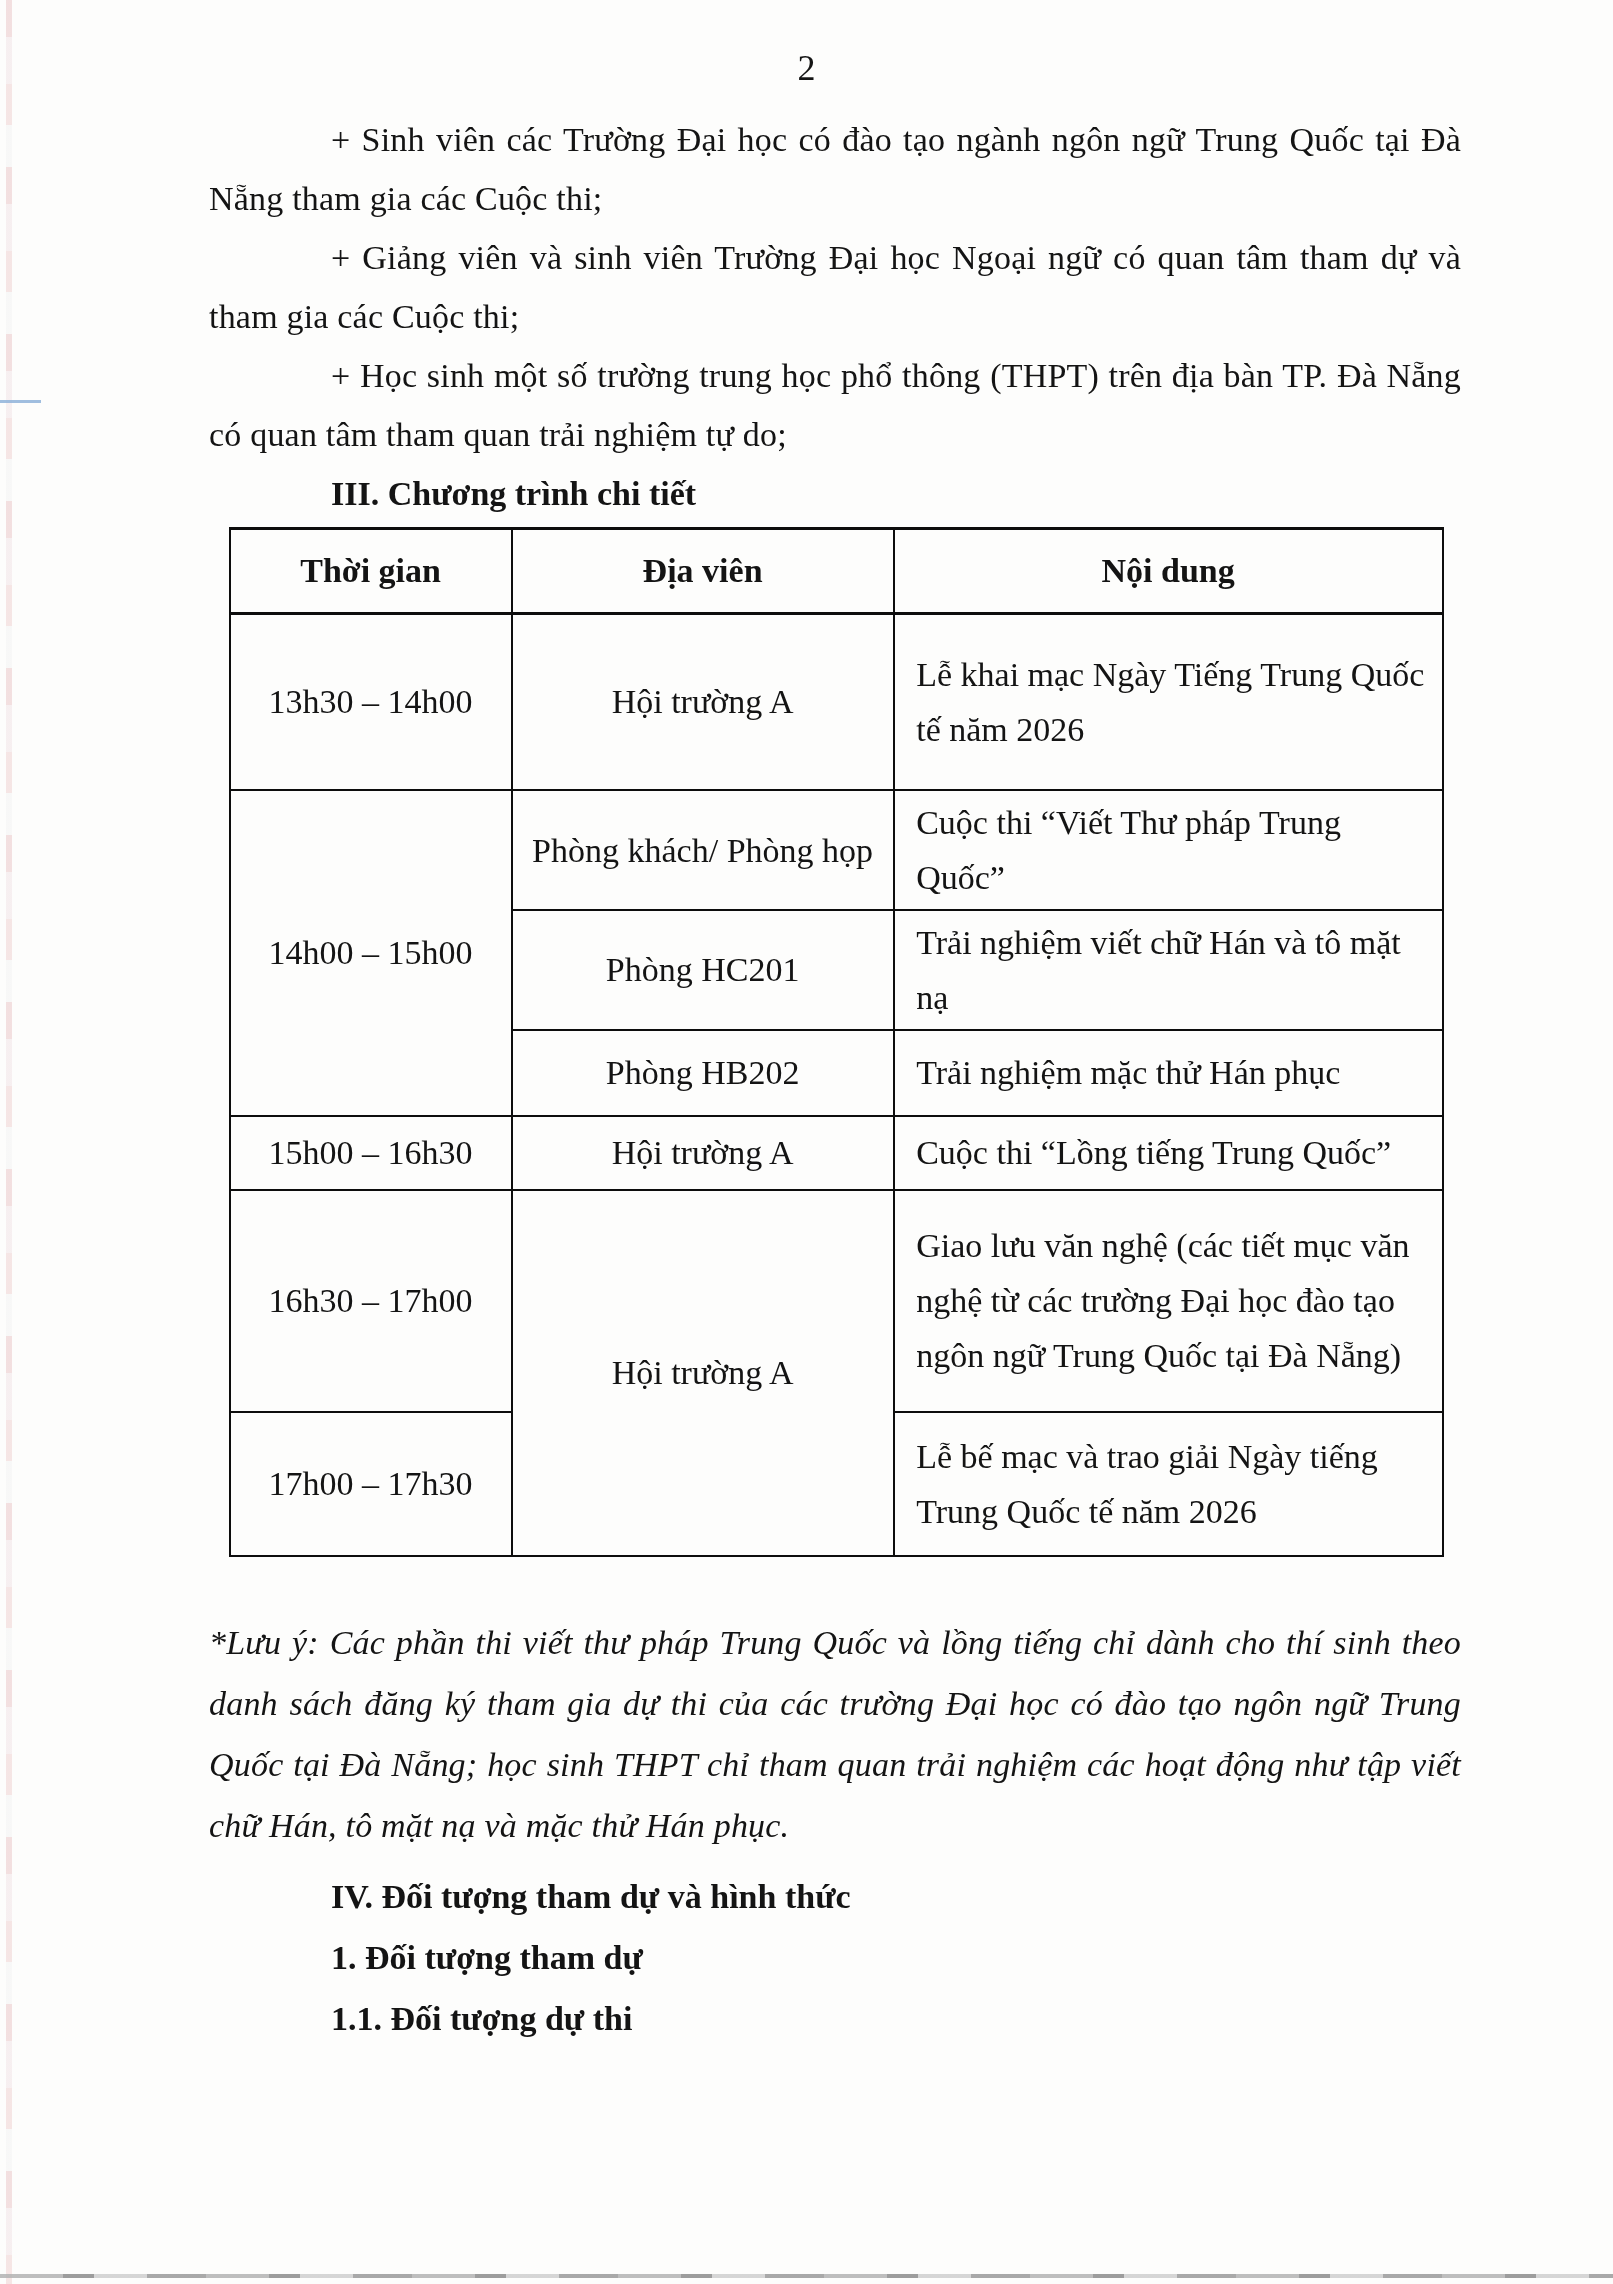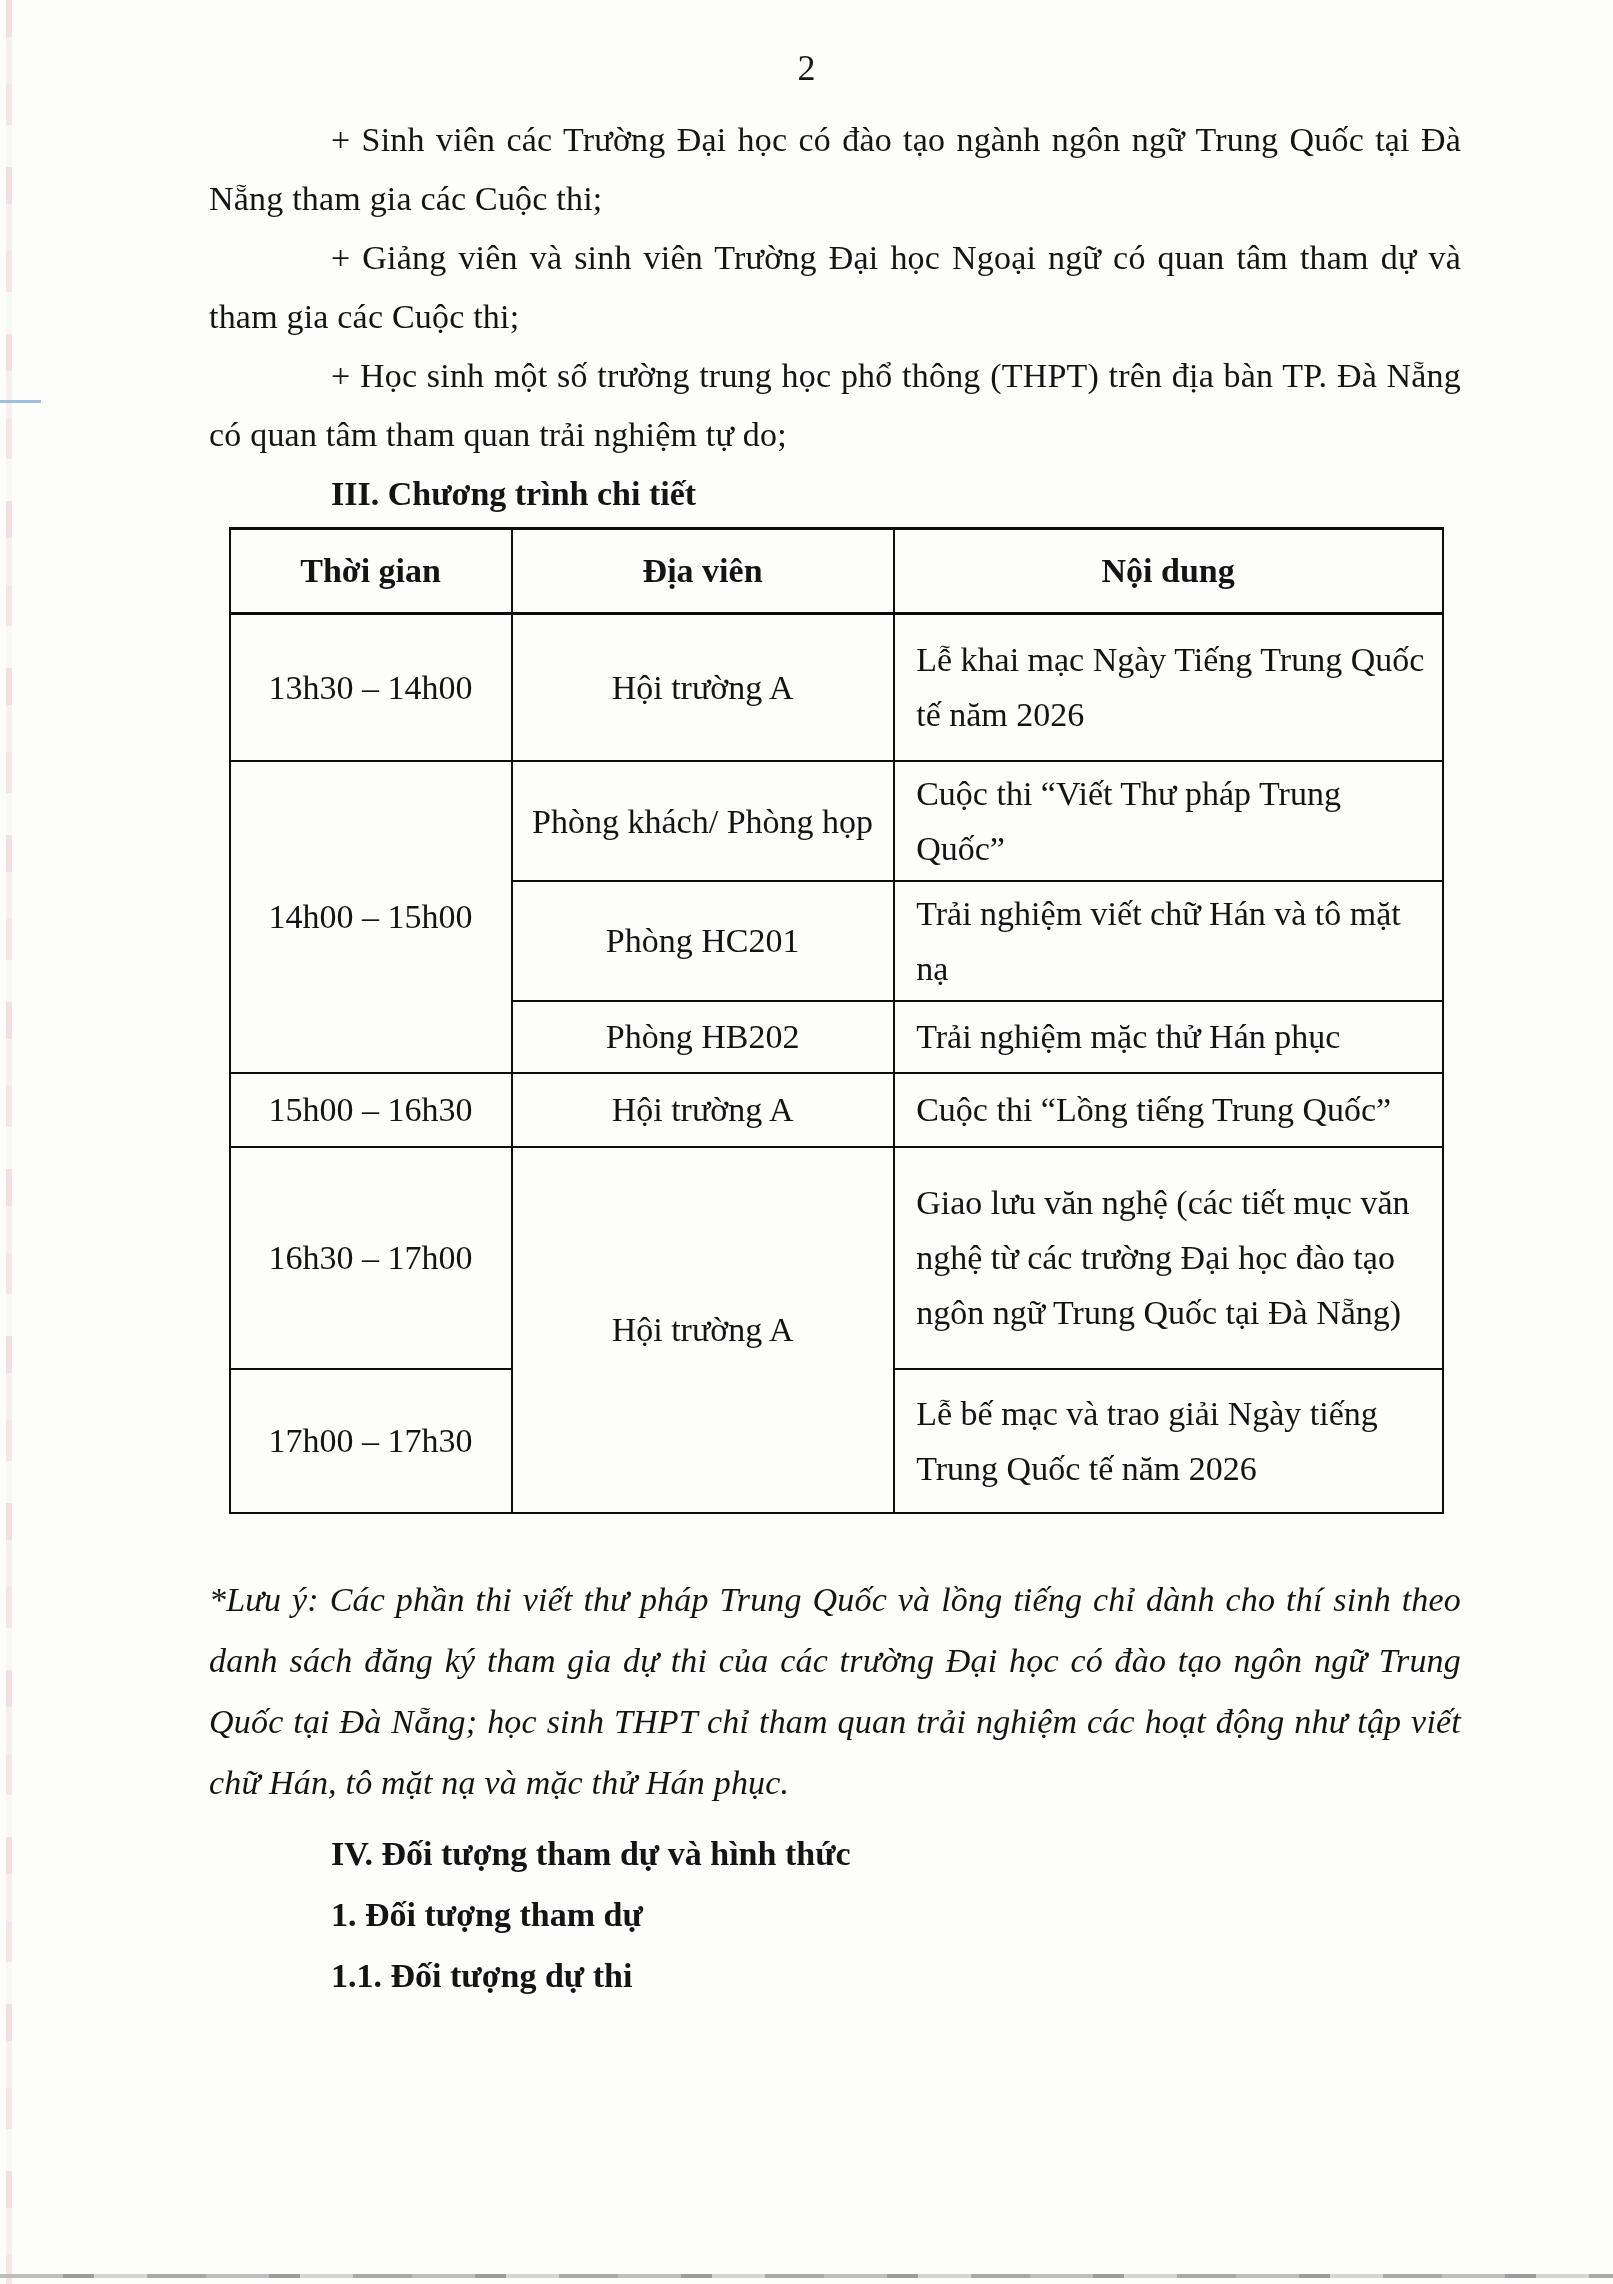--- a/index.html
+++ b/index.html
@@ -75,24 +75,24 @@
     font-weight: 700;
     border-bottom-width: 3.9px;
     border-top-width: 3.9px;
     height: 74px;
   }
   table.schedule td.content-cell {
     text-align: left;
     padding-left: 21.6px;
     padding-right: 13px;
   }
-  tr.row-a  { height: 148px; }
+  tr.row-a  { height: 177px; }
   tr.row-b1 { height: 106px; }
   tr.row-b2 { height: 111px; }
-  tr.row-b3 { height: 72px; font-family: Liberation Serif, serif;  }
+  tr.row-b3 { height: 86px; font-family: Liberation Serif, serif;  }
   tr.row-c  { height: 74px;  }
   tr.row-d  { height: 222px; }
   tr.row-e  { height: 144px; }
   
   .note {
     margin: 55px 0 0 0;
     font-size: 34px; line-height: 61px;
     font-style: italic; text-align: justify;
     letter-spacing: 0.2px;
   }

